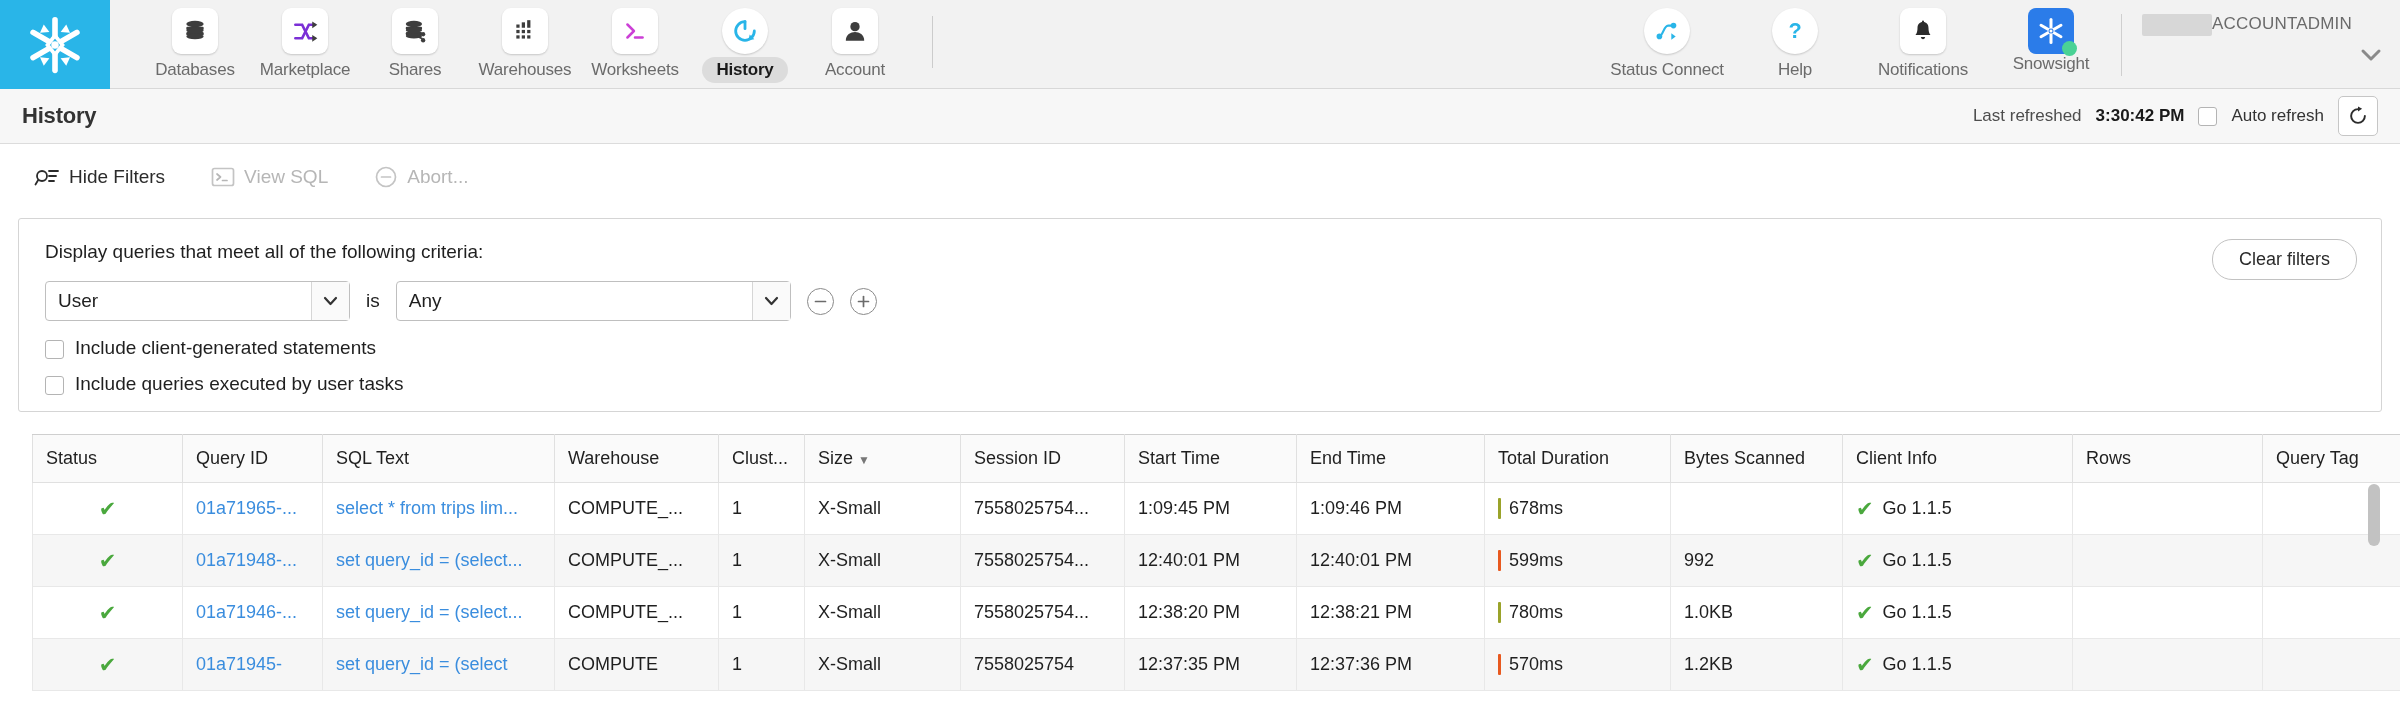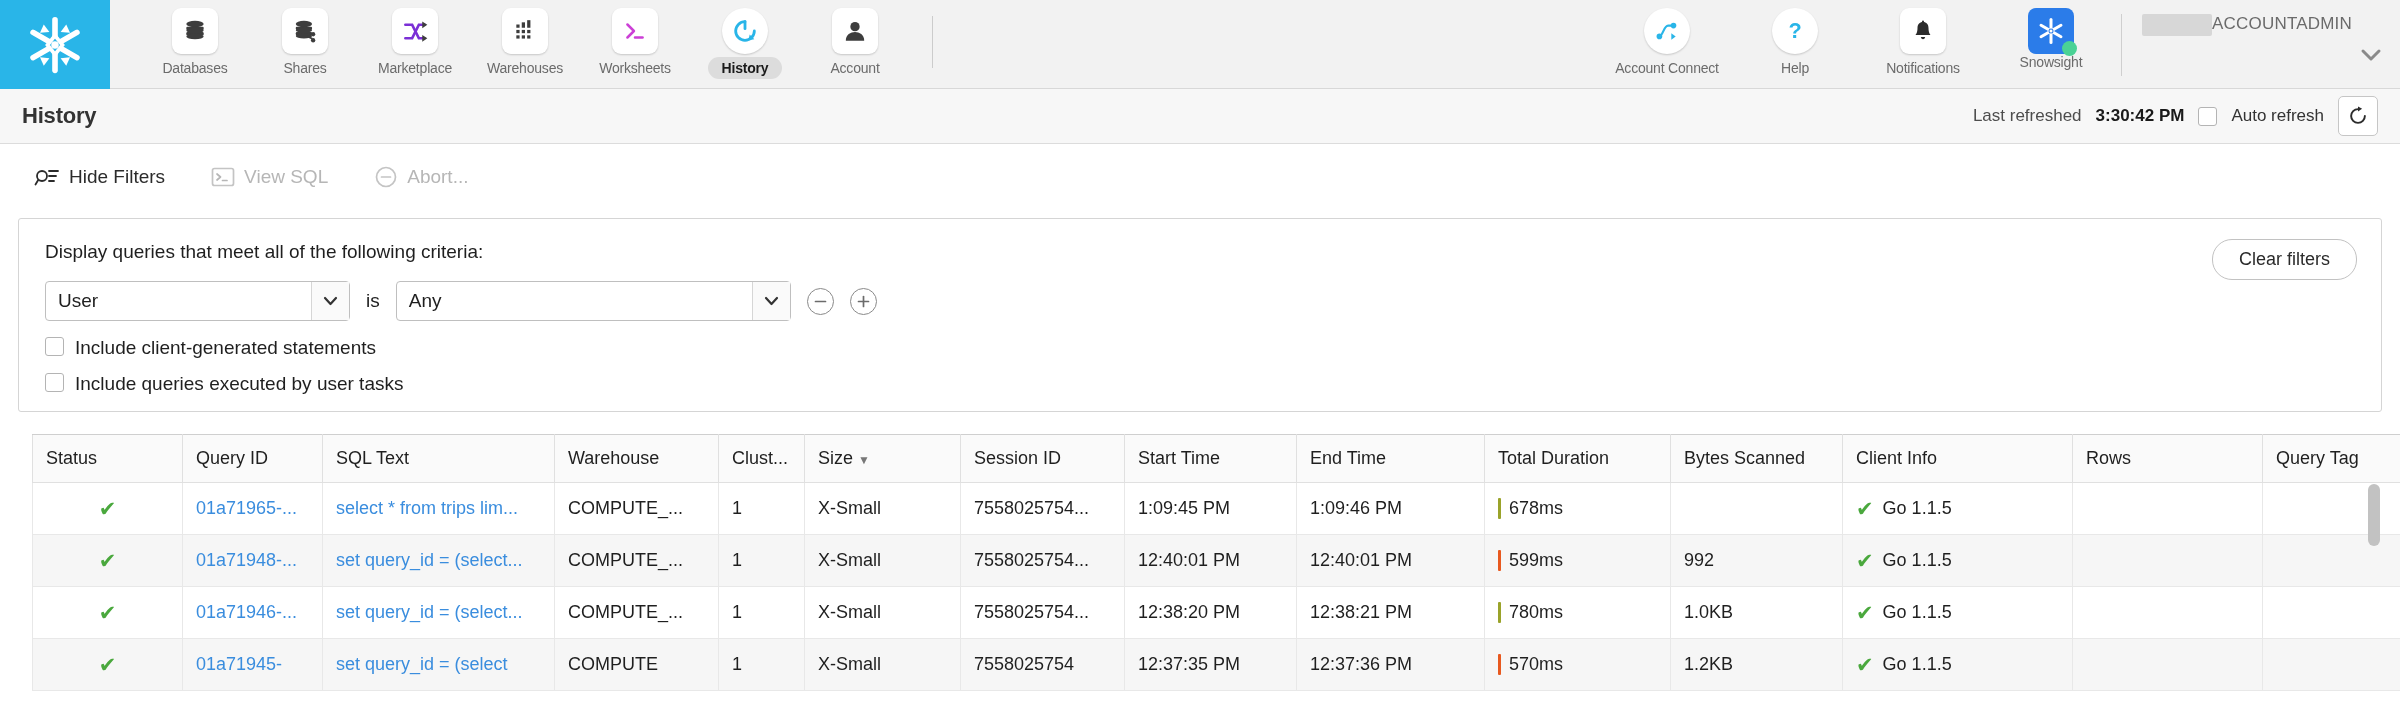--- a/index.html
+++ b/index.html
@@ -38,21 +38,21 @@
   .nav-icon-box {
     width: 46px; height: 46px;
     background: #ffffff;
     border-radius: 9px;
     display: flex; align-items: center; justify-content: center;
     box-shadow: 0 1px 2px rgba(0,0,0,0.18);
     margin-bottom: 6px;
   }
   .nav-icon-box.round { border-radius: 50%; }
   .nav-label {
-    font-size: 14px; color: #6b6b6b; white-space: nowrap;
+    font-size: 17px; color: #6b6b6b; white-space: nowrap;
     letter-spacing: -0.2px;
   }
   .nav-label.active {
     background: #dcdcdc;
     color: #1a1a1a;
     font-weight: bold;
     border-radius: 14px;
     padding: 3px 14px;
     margin-top: -3px;
   }
@@ -173,21 +173,21 @@
   .sel-user .sel-value { flex: 1; text-align: right; }
   .sel-any { width: 395px; }
   .sel-any .sel-value { flex: 1; }
   .is-word { font-size: 19px; color: #1f1f1f; }
   .circ-btn {
     width: 27px; height: 27px; border-radius: 50%;
     border: 1.5px solid #8a8a8a;
     display: flex; align-items: center; justify-content: center;
     cursor: pointer; background: #fff;
   }
-  .chk-row { display: flex; align-items: flex-start; gap: 11px; margin-top: 14px; }
+  .chk-row { display: flex; align-items: flex-end; gap: 11px; margin-top: 14px; }
   .chk-label { font-size: 19px; color: #1f1f1f; }
   .clear-btn {
     position: absolute; right: 24px; top: 20px;
     border: 1px solid #c2c2c2; border-radius: 20px;
     background: #fff;
     padding: 9px 26px;
     font-size: 18px; color: #2b2b2b;
     cursor: pointer;
   }
 
@@ -267,48 +267,48 @@
             <rect x="4" y="13" width="16" height="3.2" rx="1"></rect>
             <ellipse cx="12" cy="17" rx="8" ry="2.6"></ellipse>
           </g>
         </svg>
       </div>
       <div class="nav-label">Databases</div>
     </div>
 
     <div class="nav-item">
       <div class="nav-icon-box">
+        <svg width="27" height="27" viewBox="0 0 24 24">
+          <g stroke="#7b2fd6" stroke-width="2.4" fill="none" stroke-linecap="round">
+            <path d="M3 6 L9 6 L15 18 L20 18"></path>
+            <path d="M3 18 L9 18 L15 6 L20 6"></path>
+          </g>
+          <path d="M18 3 L22.5 6 L18 9 Z" fill="#3d3d3d"></path>
+          <path d="M18 15 L22.5 18 L18 21 Z" fill="#3d3d3d"></path>
+        </svg>
+      </div>
+      <div class="nav-label">Marketplace</div>
+    </div>
+
+    <div class="nav-item">
+      <div class="nav-icon-box">
         <svg width="26" height="26" viewBox="0 0 24 24">
           <g fill="#3d3d3d">
             <ellipse cx="11" cy="5.5" rx="7.5" ry="3"></ellipse>
             <rect x="3.5" y="8" width="15" height="3" rx="1"></rect>
             <ellipse cx="11" cy="11.2" rx="7.5" ry="2.5"></ellipse>
             <rect x="3.5" y="13" width="15" height="3" rx="1"></rect>
             <ellipse cx="11" cy="16.5" rx="7.5" ry="2.5"></ellipse>
             <circle cx="19.5" cy="15" r="2"></circle>
             <circle cx="19.5" cy="20.5" r="2"></circle>
             <rect x="14" y="17" width="5" height="1.6" transform="rotate(25 16 18)"></rect>
           </g>
         </svg>
       </div>
       <div class="nav-label">Shares</div>
-    </div>
-
-    <div class="nav-item">
-      <div class="nav-icon-box">
-        <svg width="27" height="27" viewBox="0 0 24 24">
-          <g stroke="#7b2fd6" stroke-width="2.4" fill="none" stroke-linecap="round">
-            <path d="M3 6 L9 6 L15 18 L20 18"></path>
-            <path d="M3 18 L9 18 L15 6 L20 6"></path>
-          </g>
-          <path d="M18 3 L22.5 6 L18 9 Z" fill="#3d3d3d"></path>
-          <path d="M18 15 L22.5 18 L18 21 Z" fill="#3d3d3d"></path>
-        </svg>
-      </div>
-      <div class="nav-label">Marketplace</div>
     </div>
 
     <div class="nav-item">
       <div class="nav-icon-box">
         <svg width="26" height="26" viewBox="0 0 24 24">
           <g fill="#3d3d3d">
             <rect x="4" y="6" width="3" height="3"></rect>
               <rect x="9" y="4" width="3" height="5"></rect>
             <rect x="14" y="2" width="3" height="7"></rect>
             <rect x="4" y="11" width="3" height="3"></rect>
@@ -365,21 +365,21 @@
       <div class="nav-icon-box round">
         <svg width="26" height="26" viewBox="0 0 24 24">
           <g stroke="#29b5e8" stroke-width="2" fill="none" stroke-linecap="round">
             <path d="M5 17 C8 17 9 7 13 7 L18 7"></path>
           </g>
           <circle cx="5" cy="17" r="2.6" fill="#29b5e8"></circle>
           <circle cx="18" cy="7" r="2.6" fill="#29b5e8"></circle>
           <path d="M16 14 L20 17 L16 20 Z" fill="#29b5e8"></path>
         </svg>
       </div>
-      <div class="nav-label">Account Connect</div>
+      <div class="nav-label">Status Connect</div>
     </div>
 
     <div class="nav-item">
       <div class="nav-icon-box round">
         <svg width="26" height="26" viewBox="0 0 24 24">
           <text x="12" y="18" text-anchor="middle" font-size="20" font-weight="bold" fill="#29b5e8" font-family="'Liberation Sans', sans-serif">?</text>
         </svg>
       </div>
       <div class="nav-label">Help</div>
     </div>

